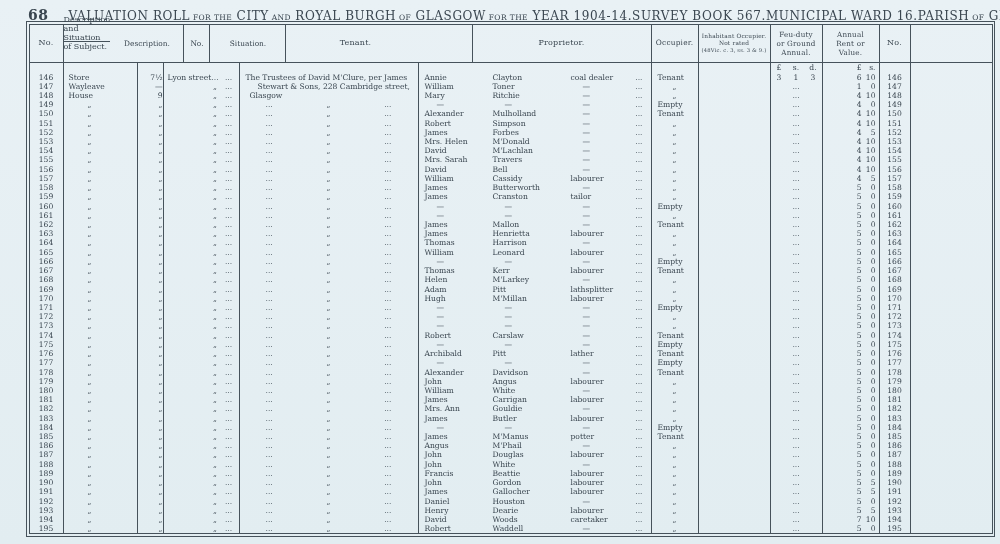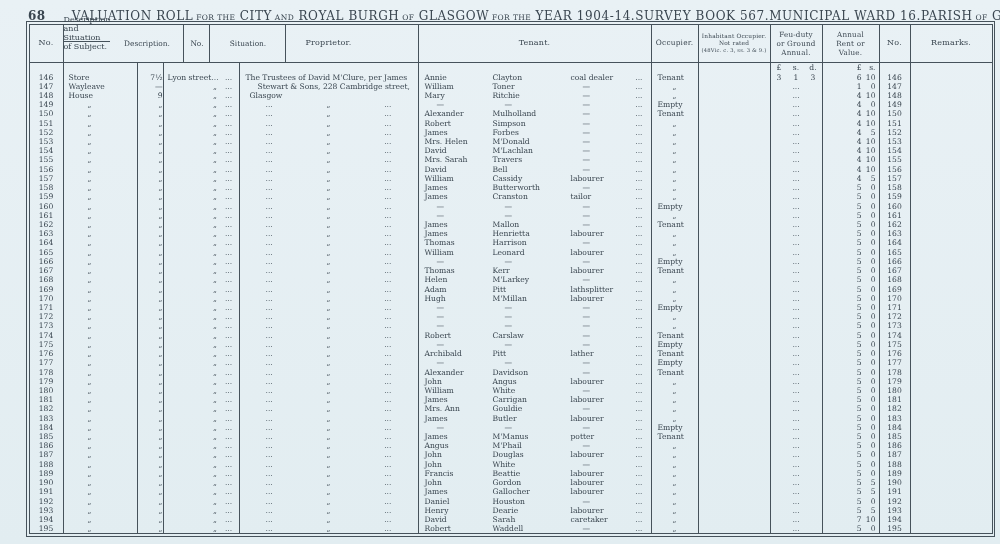--- a/index.html
+++ b/index.html
@@ -4,21 +4,21 @@
 <style>
   html,body{margin:0;padding:0}
   body{
     width:1000px;height:544px;position:relative;overflow:hidden;
     background:linear-gradient(#e9f1f5,#e2edf1);
     font-family:"DejaVu Serif", serif;
     color:#3a4650;
   }
   
   .pagehead{position:absolute;top:5px;left:28px;right:16px;display:flex;align-items:baseline}
-  .pnum{font-size:12px;font-weight:bold;margin-right:26px;letter-spacing:.5px}
+  .pnum{font-size:14px;font-weight:bold;margin-right:20px;letter-spacing:.5px}
   .h-items{flex:1;display:flex;justify-content:space-between;align-items:baseline}
   .h-item{white-space:nowrap}
   .seg{font-size:12px;letter-spacing:.6px}
   .seg.sm{font-size:7.5px;letter-spacing:.4px}
   
   .tablewrap{position:absolute;left:26px;top:21px;border:1px solid #46525b;padding:1.5px;background:transparent}
   .tinner{border:1px solid #46525b;width:962px}
   
   .thead{display:flex;border-bottom:1px solid #46525b;height:38px;box-sizing:border-box}
   .hc{border-right:1px solid #46525b;box-sizing:border-box;display:flex;flex-direction:column;align-items:center;justify-content:center;text-align:center;font-size:8px;letter-spacing:.2px}
@@ -89,25 +89,25 @@
           <span>No.</span>
         </div>
       <div class="hg">
         <div class="hg-top">Description and Situation of Subject.</div>
         <div class="hg-bot">
           <div class="hb c-desc">Description.</div>
           <div class="hb c-hno">No.</div>
           <div class="hb c-sit">Situation.</div>
         </div>
       </div>
+      <div class="hc c-ten">
+          <span>Tenant.</span>
+        </div>
       <div class="hc c-prop">
           <span>Proprietor.</span>
-        </div>
-      <div class="hc c-ten">
-          <span>Tenant.</span>
         </div>
       <div class="hc c-occ">
           <span style="font-size:7.4px">Occupier.</span>
         </div>
       <div class="hc c-inh fs-tiny">
         <span>Inhabitant Occupier.</span>
         <span>Not rated</span>
         <span class="tinier">(48Vic. c. 3, ss. 3 &amp; 9.)</span>
       </div>
       <div class="hc c-feu fs-small">
@@ -116,23 +116,20 @@
         <span>Annual.</span>
       </div>
       <div class="hc c-rent fs-small">
         <span>Annual</span>
         <span>Rent or</span>
         <span>Value.</span>
       </div>
       <div class="hc c-no2">
           <span>No.</span>
         </div>
-      <div class="hc c-rem">
-          <span>Remarks.</span>
-        </div>
     </div>
 
     <div class="tbody">
       <div class="trow urow">
         <div class="cell c-no"></div>
         <div class="cell c-desc"></div>
         <div class="cell c-hno"></div>
         <div class="cell c-sit"></div>
         <div class="cell c-prop"></div>
         <div class="cell c-ten"></div>
@@ -1592,21 +1589,21 @@
             <span class="s-a">„</span>
             <span class="s-b">...</span>
           </div>
           <div class="cell c-prop pd">
             <span>...</span>
             <span>„</span>
             <span>...</span>
           </div>
           <div class="cell c-ten">
             <span class="t-a">David</span>
-            <span class="t-b">Sarah</span>
+            <span class="t-b">Woods</span>
             <span class="t-c">caretaker</span>
             <span class="t-d">...</span>
           </div>
           <div class="cell c-occ dit2">„</div>
           <div class="cell c-inh"></div>
           <div class="cell c-feu">...</div>
           <div class="cell c-rent">
             <span class="r-l">7</span>
             <span class="r-s">10</span>
           </div>

